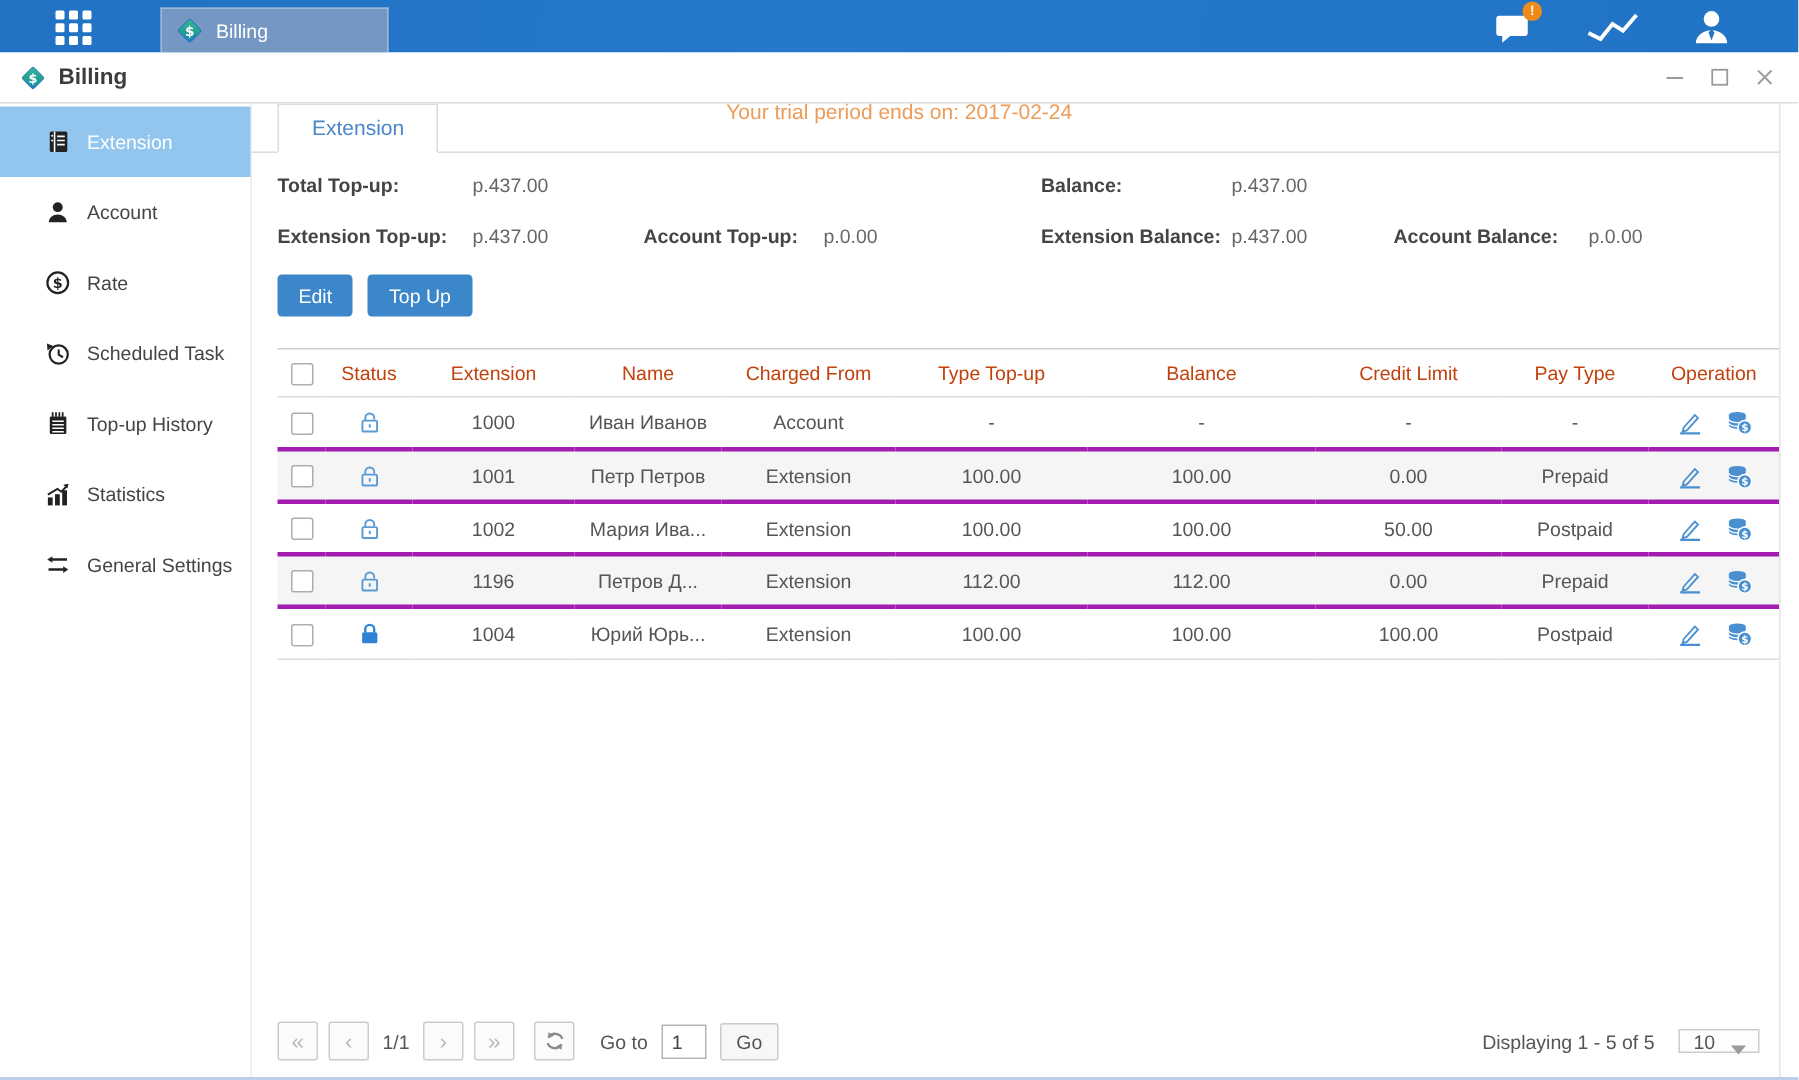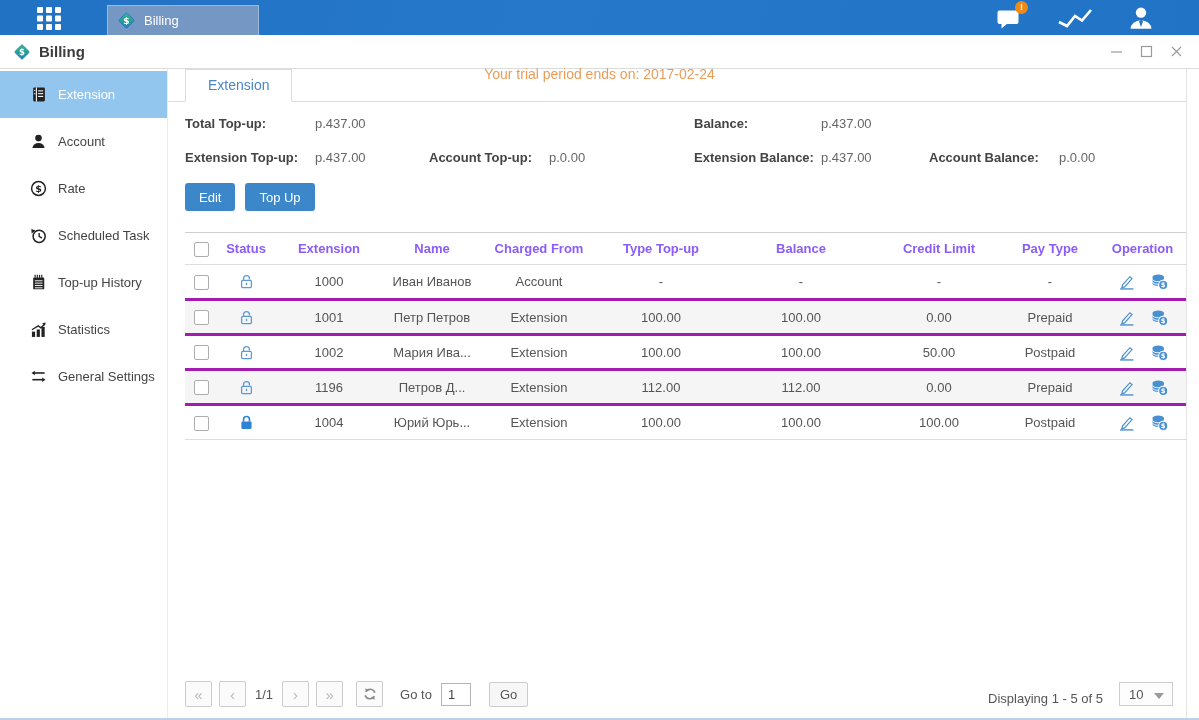--- a/index.html
+++ b/index.html
@@ -49,21 +49,21 @@
   .summary .lbl { font-weight:bold; color:#444; }
   .summary .val { color:#666; }
 
   
   .actions { margin:18px 0 0 17px; display:flex; gap:10px; }
   .btn-blue { background:#3c87c9; color:#fff; border:none; border-radius:3px; height:28px;
               padding:0 14px; font-size:13px; font-family:inherit; cursor:pointer; }
 
   
   table { border-collapse:collapse; margin:21px 0 0 17px; width:calc(100% - 17px); table-layout:fixed; }
-  th { font-weight:bold; color:#8b5cf6; font-size:13px; height:32px; text-align:center;
+  th { font-weight:normal; color:#c2410c; font-size:13px; height:32px; text-align:center;
        border-top:1px solid #cfcfcf; border-bottom:1px solid #ddd; background:#fff; }
   td { height:35px; font-size:13px; color:#555; text-align:center; border-bottom:3px solid #a21caf; }
   tbody tr:nth-child(even) td { background:#f5f5f5; }
   tbody tr:last-child td { border-bottom:1px solid #ddd; }
   .cb { display:inline-block; width:15px; height:15px; border:1px solid #adadad; border-radius:2px;
         background:#fff; vertical-align:middle; cursor:pointer; }
   .op-icons { display:flex; justify-content:center; gap:16px; align-items:center; }
   .op-icons span { display:flex; cursor:pointer; }
   .lock { display:inline-flex; vertical-align:middle; }
 
@@ -71,23 +71,23 @@
   .pager { position:absolute; bottom:11px; left:17px; right:3px; display:flex; align-items:center;
            font-size:13px; color:#555; }
   .pbtn { width:27px; height:26px; border:1px solid #ccc; background:#fbfbfb; border-radius:2px;
           color:#b9b9b9; font-size:15px; display:flex; align-items:center; justify-content:center;
           margin-right:7px; cursor:pointer; }
   .page-ind { margin:0 9px 0 2px; color:#555; }
   .goto-lbl { margin:0 9px 0 10px; }
   .goto-input { width:30px; height:23px; border:1px solid #b5b5b5; font-size:13px; text-align:left;
                 padding-left:6px; font-family:inherit; color:#444; }
   .go-btn { height:25px; border:1px solid #ccc; background:#f7f7f7; color:#555; border-radius:2px;
-            padding:0 10px; font-size:13px; margin-left:18px; font-family:inherit; cursor:pointer; }
+            padding:0 10px; font-size:13px; margin-left:9px; font-family:inherit; cursor:pointer; }
   .pager-right { margin-left:auto; display:flex; align-items:flex-end; gap:16px; padding-right:10px; }
-  .select-box { width:54px; height:24px; border:1px solid #ccc; background:#fdfdfd; display:flex;
+  .select-box { width:54px; height:16px; border:1px solid #ccc; background:#fdfdfd; display:flex;
                 align-items:center; padding-left:9px; position:relative; cursor:pointer; color:#555; }
   .select-box::after { content:""; position:absolute; right:8px; top:10px; width:0; height:0;
                        border-left:5px solid transparent; border-right:5px solid transparent;
                        border-top:6px solid #9a9a9a; }
   svg { display:block; }
 </style>
 </head>
 <body>
 
 <svg width="0" height="0" style="position:absolute">

